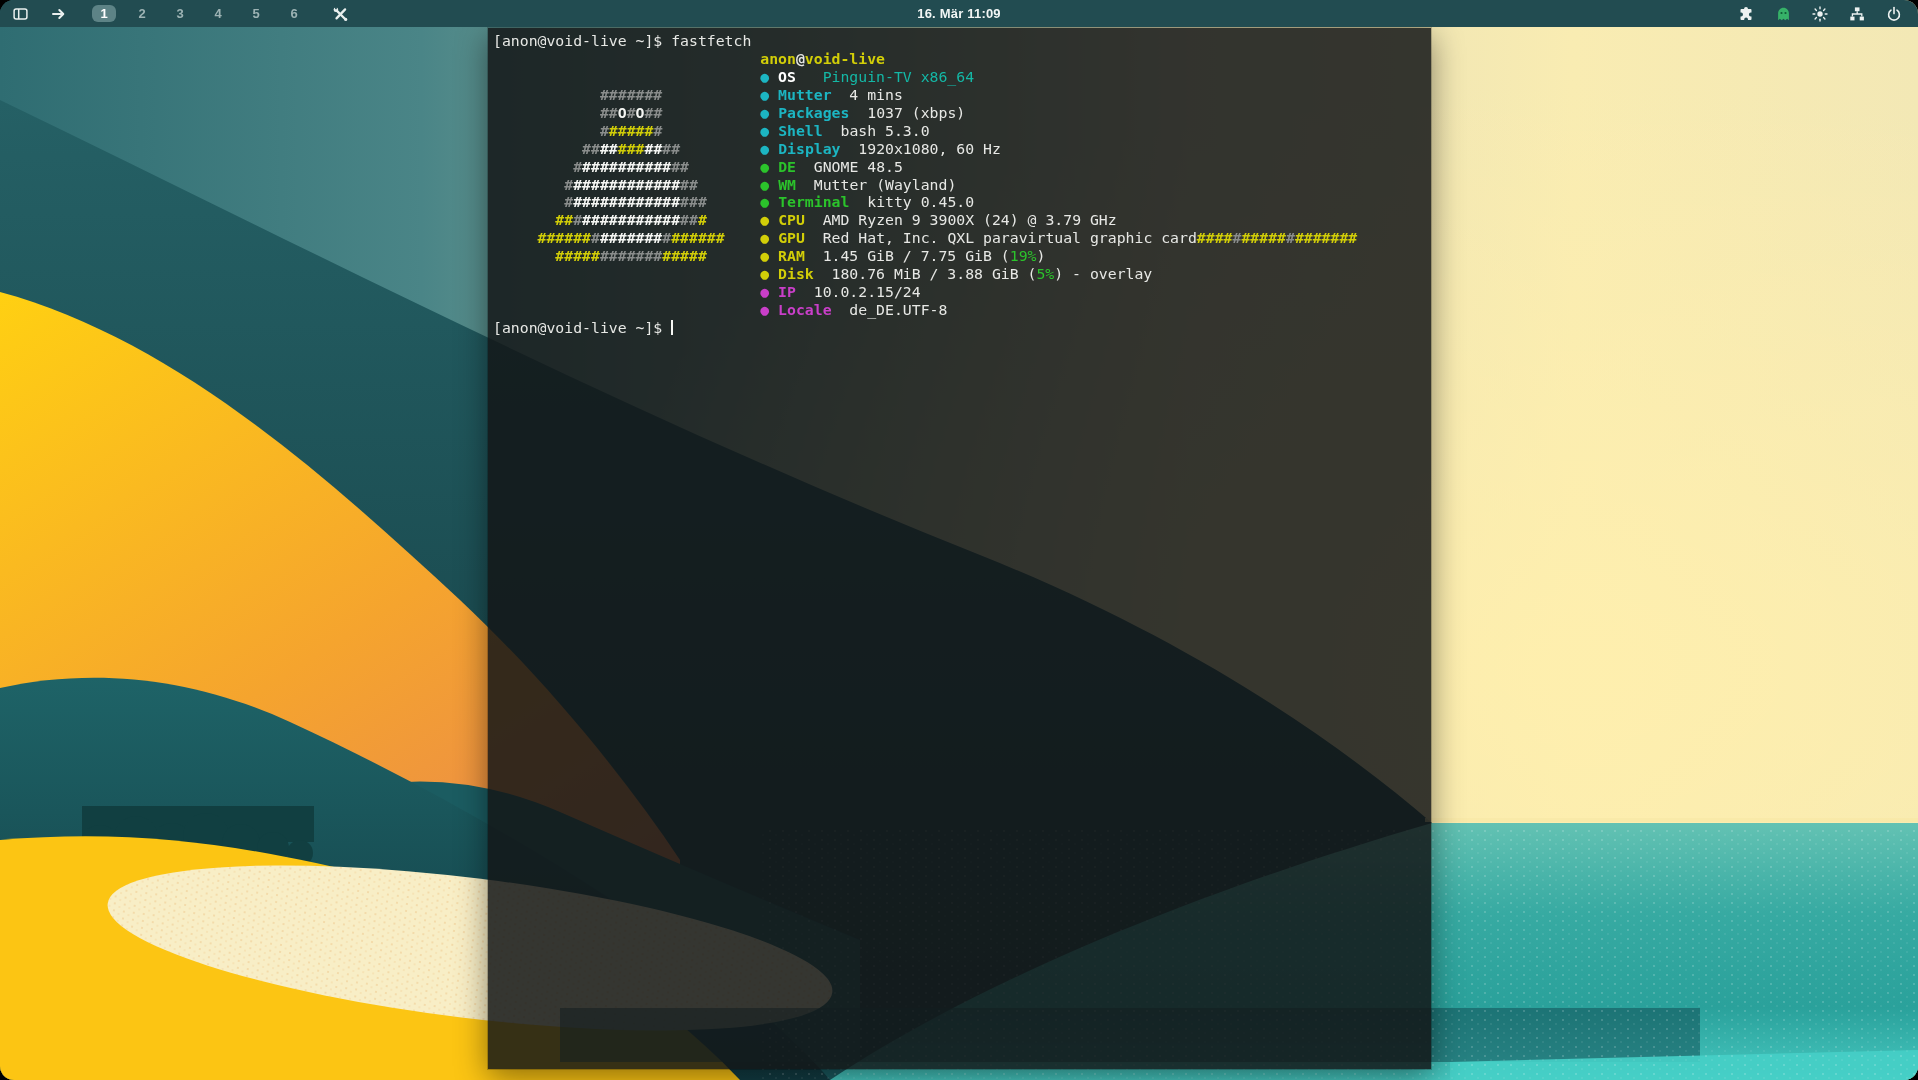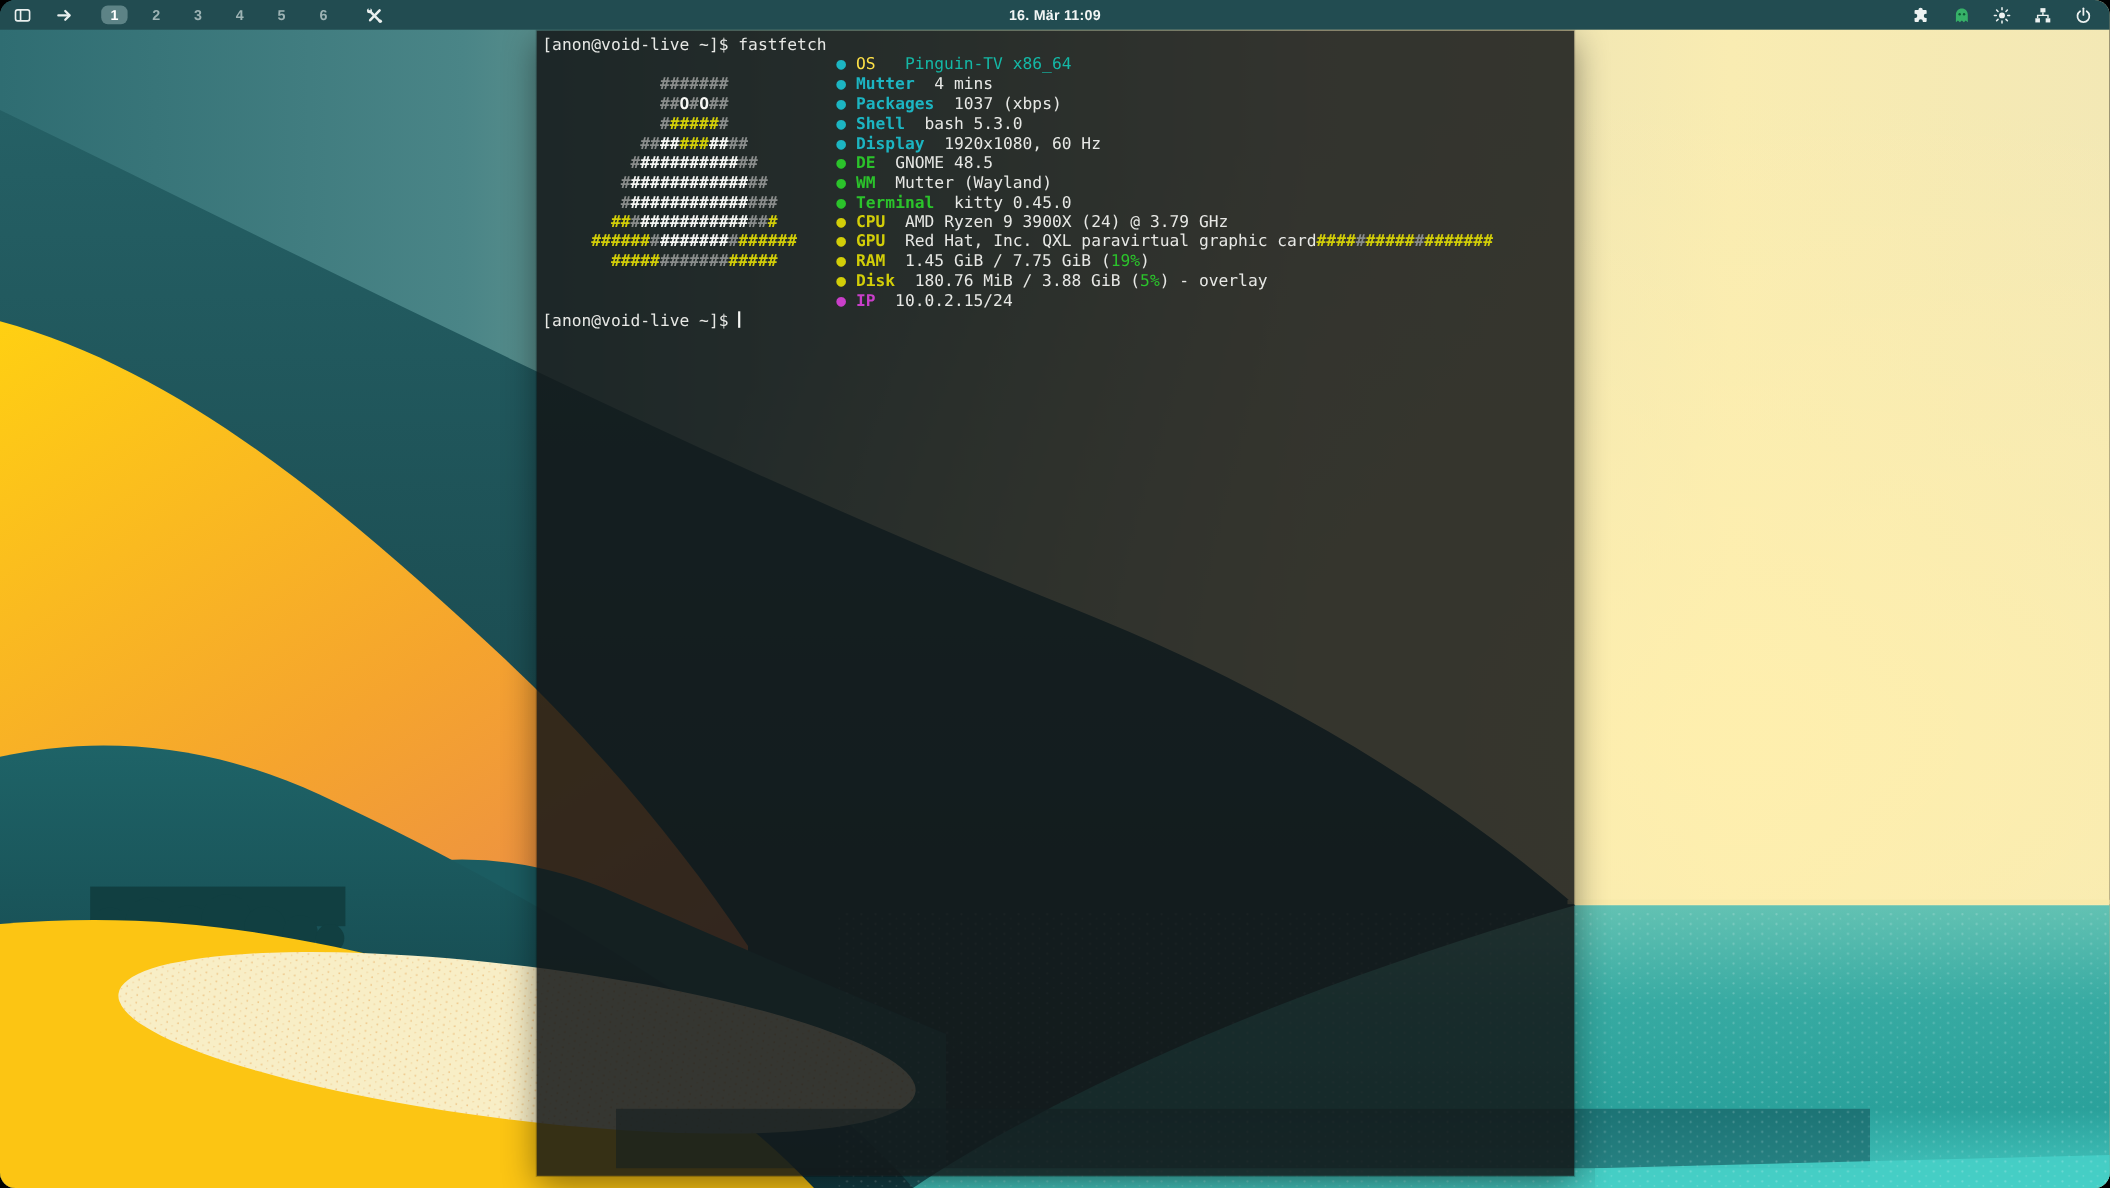--- a/index.html
+++ b/index.html
@@ -189,30 +189,32 @@
           <path d="M5 4.2 a5.4 5.4 0 1 0 6 0"></path>
           <line x1="8" y1="1.6" x2="8" y2="7.6"></line>
         </svg>
       </span>
     </div>
   </div>
 
   <div class="terminal">
     <div class="term-content">
         <div class="tline"><span style="color: rgb(231, 232, 229);">[anon@void-live ~]$ fastfetch</span></div>
-        <div class="tline"><span>                              </span><span style="color: rgb(28, 181, 194);">● </span><span style="color: #fde047; font-weight: normal;">OS</span><span style="color: #14b8a6;">   Pinguin-TV x86_64</span></div>
+        <div class="tline"><span>                              </span><span style="color: rgb(210, 206, 8); font-weight: bold;">anon</span><span style="color: rgb(231, 232, 229); font-weight: bold;">@</span><span style="color: rgb(210, 206, 8); font-weight: bold;">void-live</span></div>
+        <div class="tline"><span>                              </span><span style="color: rgb(28, 181, 194);">● </span><span style="color: #ffffff; font-weight: bold;">OS</span><span style="color: #14b8a6;">   Pinguin-TV x86_64</span></div>
         <div class="tline"><span>            </span><span style="color: rgb(138, 141, 140); font-weight: bold;">#######</span><span>           </span><span style="color: rgb(28, 181, 194);">● </span><span style="color: rgb(28, 181, 194); font-weight: bold;">Mutter</span><span style="color: rgb(231, 232, 229);">  4 mins</span></div>
         <div class="tline"><span>            </span><span style="color: rgb(138, 141, 140); font-weight: bold;">##</span><span style="color: rgb(245, 246, 243); font-weight: bold;">O</span><span style="color: rgb(138, 141, 140); font-weight: bold;">#</span><span style="color: rgb(245, 246, 243); font-weight: bold;">O</span><span style="color: rgb(138, 141, 140); font-weight: bold;">##</span><span>           </span><span style="color: rgb(28, 181, 194);">● </span><span style="color: rgb(28, 181, 194); font-weight: bold;">Packages</span><span style="color: rgb(231, 232, 229);">  1037 (xbps)</span></div>
         <div class="tline"><span>            </span><span style="color: rgb(138, 141, 140); font-weight: bold;">#</span><span style="color: rgb(210, 206, 8); font-weight: bold;">#####</span><span style="color: rgb(138, 141, 140); font-weight: bold;">#</span><span>           </span><span style="color: rgb(28, 181, 194);">● </span><span style="color: rgb(28, 181, 194); font-weight: bold;">Shell</span><span style="color: rgb(231, 232, 229);">  bash 5.3.0</span></div>
         <div class="tline"><span>          </span><span style="color: rgb(138, 141, 140); font-weight: bold;">##</span><span style="color: rgb(245, 246, 243); font-weight: bold;">##</span><span style="color: rgb(210, 206, 8); font-weight: bold;">###</span><span style="color: rgb(245, 246, 243); font-weight: bold;">##</span><span style="color: rgb(138, 141, 140); font-weight: bold;">##</span><span>         </span><span style="color: rgb(28, 181, 194);">● </span><span style="color: rgb(28, 181, 194); font-weight: bold;">Display</span><span style="color: rgb(231, 232, 229);">  1920x1080, 60 Hz</span></div>
         <div class="tline"><span>         </span><span style="color: rgb(138, 141, 140); font-weight: bold;">#</span><span style="color: rgb(245, 246, 243); font-weight: bold;">##########</span><span style="color: rgb(138, 141, 140); font-weight: bold;">##</span><span>        </span><span style="color: rgb(43, 195, 43);">● </span><span style="color: rgb(43, 195, 43); font-weight: bold;">DE</span><span style="color: rgb(231, 232, 229);">  GNOME 48.5</span></div>
         <div class="tline"><span>        </span><span style="color: rgb(138, 141, 140); font-weight: bold;">#</span><span style="color: rgb(245, 246, 243); font-weight: bold;">############</span><span style="color: rgb(138, 141, 140); font-weight: bold;">##</span><span>       </span><span style="color: rgb(43, 195, 43);">● </span><span style="color: rgb(43, 195, 43); font-weight: bold;">WM</span><span style="color: rgb(231, 232, 229);">  Mutter (Wayland)</span></div>
         <div class="tline"><span>        </span><span style="color: rgb(138, 141, 140); font-weight: bold;">#</span><span style="color: rgb(245, 246, 243); font-weight: bold;">############</span><span style="color: rgb(138, 141, 140); font-weight: bold;">###</span><span>      </span><span style="color: rgb(43, 195, 43);">● </span><span style="color: rgb(43, 195, 43); font-weight: bold;">Terminal</span><span style="color: rgb(231, 232, 229);">  kitty 0.45.0</span></div>
         <div class="tline"><span>       </span><span style="color: rgb(210, 206, 8); font-weight: bold;">##</span><span style="color: rgb(138, 141, 140); font-weight: bold;">#</span><span style="color: rgb(245, 246, 243); font-weight: bold;">###########</span><span style="color: rgb(138, 141, 140); font-weight: bold;">##</span><span style="color: rgb(210, 206, 8); font-weight: bold;">#</span><span>      </span><span style="color: rgb(210, 206, 8);">● </span><span style="color: rgb(210, 206, 8); font-weight: bold;">CPU</span><span style="color: rgb(231, 232, 229);">  AMD Ryzen 9 3900X (24) @ 3.79 GHz</span></div>
         <div class="tline"><span>     </span><span style="color: rgb(210, 206, 8); font-weight: bold;">######</span><span style="color: rgb(138, 141, 140); font-weight: bold;">#</span><span style="color: rgb(245, 246, 243); font-weight: bold;">#######</span><span style="color: rgb(138, 141, 140); font-weight: bold;">#</span><span style="color: rgb(210, 206, 8); font-weight: bold;">######</span><span>    </span><span style="color: rgb(210, 206, 8);">● </span><span style="color: rgb(210, 206, 8); font-weight: bold;">GPU</span><span style="color: rgb(231, 232, 229);">  Red Hat, Inc. QXL paravirtual graphic card</span><span style="color: rgb(210, 206, 8); font-weight: bold;">####</span><span style="color: rgb(138, 141, 140); font-weight: bold;">#</span><span style="color: rgb(210, 206, 8); font-weight: bold;">#####</span><span style="color: rgb(138, 141, 140); font-weight: bold;">#</span><span style="color: rgb(210, 206, 8); font-weight: bold;">#######</span></div>
         <div class="tline"><span>       </span><span style="color: rgb(210, 206, 8); font-weight: bold;">#####</span><span style="color: rgb(138, 141, 140); font-weight: bold;">#######</span><span style="color: rgb(210, 206, 8); font-weight: bold;">#####</span><span>      </span><span style="color: rgb(210, 206, 8);">● </span><span style="color: rgb(210, 206, 8); font-weight: bold;">RAM</span><span style="color: rgb(231, 232, 229);">  1.45 GiB / 7.75 GiB (</span><span style="color: rgb(43, 195, 43);">19%</span><span style="color: rgb(231, 232, 229);">)</span></div>
         <div class="tline"><span>                              </span><span style="color: rgb(210, 206, 8);">● </span><span style="color: rgb(210, 206, 8); font-weight: bold;">Disk</span><span style="color: rgb(231, 232, 229);">  180.76 MiB / 3.88 GiB (</span><span style="color: rgb(43, 195, 43);">5%</span><span style="color: rgb(231, 232, 229);">) - overlay</span></div>
         <div class="tline"><span>                              </span><span style="color: rgb(201, 63, 201);">● </span><span style="color: rgb(201, 63, 201); font-weight: bold;">IP</span><span style="color: rgb(231, 232, 229);">  10.0.2.15/24</span></div>
+        <div class="tline"><span>                              </span><span style="color: rgb(201, 63, 201);">● </span><span style="color: rgb(201, 63, 201); font-weight: bold;">Locale</span><span style="color: rgb(231, 232, 229);">  de_DE.UTF-8</span></div>
         <div class="tline"><span style="color: rgb(231, 232, 229);">[anon@void-live ~]$ </span><span class="cursor"></span></div>
       </div>
   </div>
 
 </div>
 
 </body></html>

